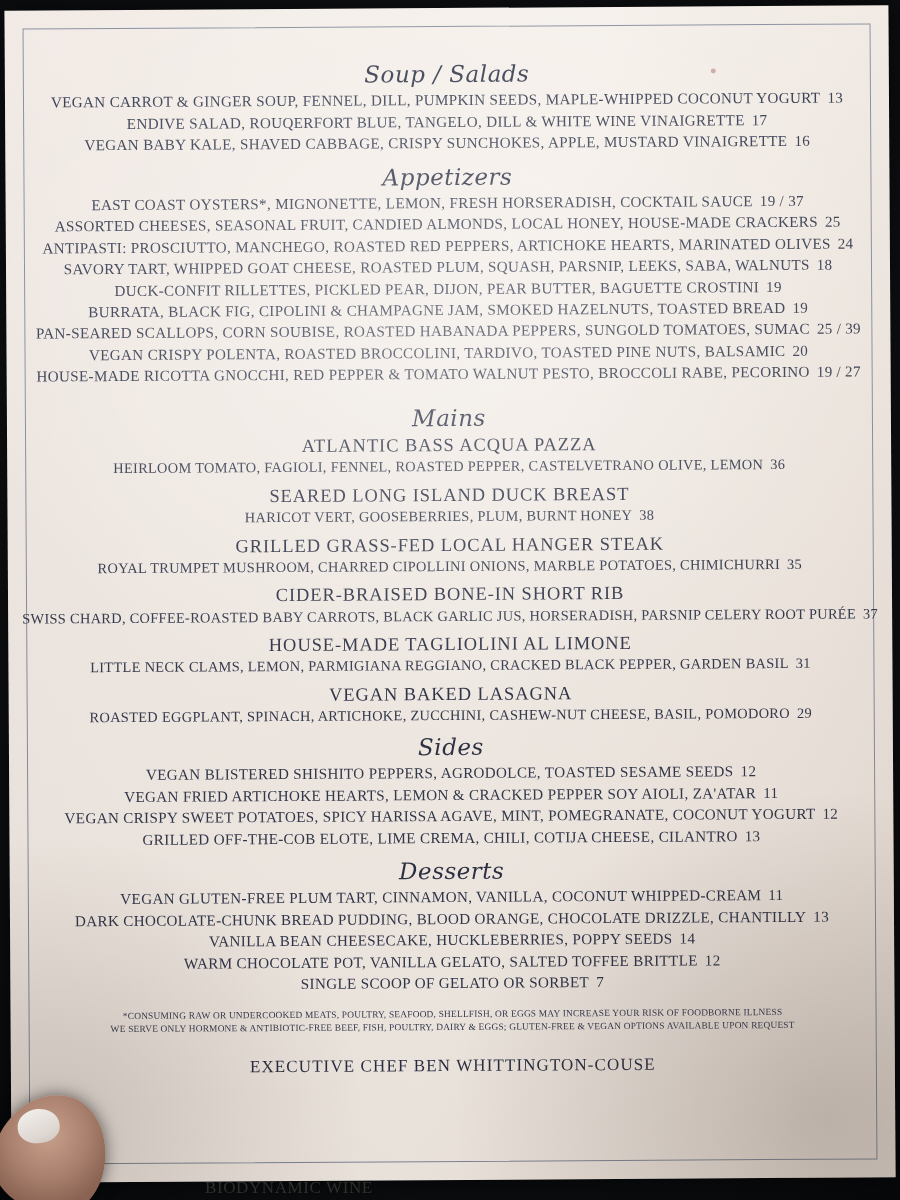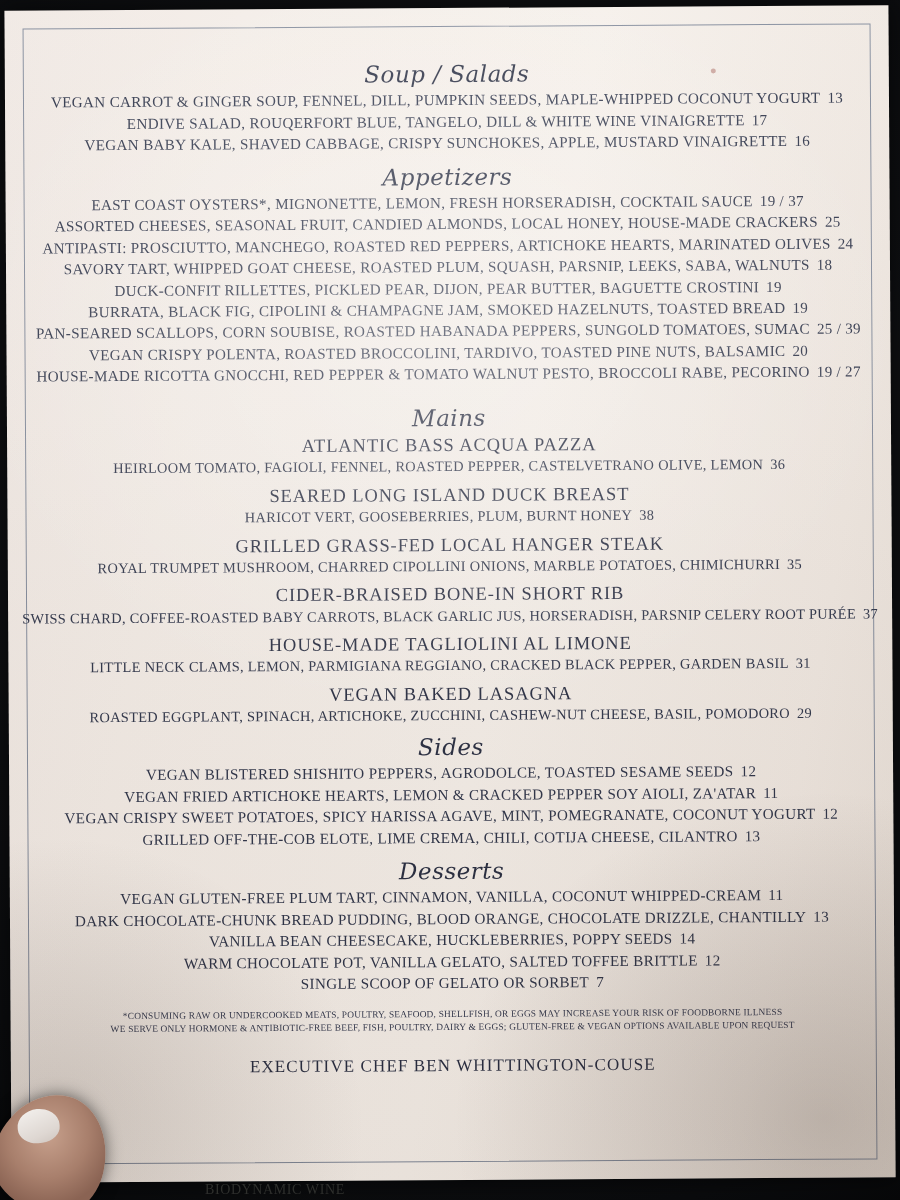--- a/index.html
+++ b/index.html
@@ -170,21 +170,21 @@
     border-radius: 50% 50% 45% 45%;
     background: linear-gradient(160deg, #f4f1ee 0%, #ded7d2 70%, #cfc6c0 100%);
     transform: rotate(-18deg);
   }
 
   
   .under-text {
     position: absolute;
     left: 205px;
     bottom: 2px;
-    font-size: 14px;
+    font-size: 17px;
     letter-spacing: 0.6px;
     color: #3b3c38;
     opacity: 0.75;
     text-transform: uppercase;
     font-family: "Liberation Serif", serif;
     text-align: center;
   }
 </style>
 </head>
 <body>

